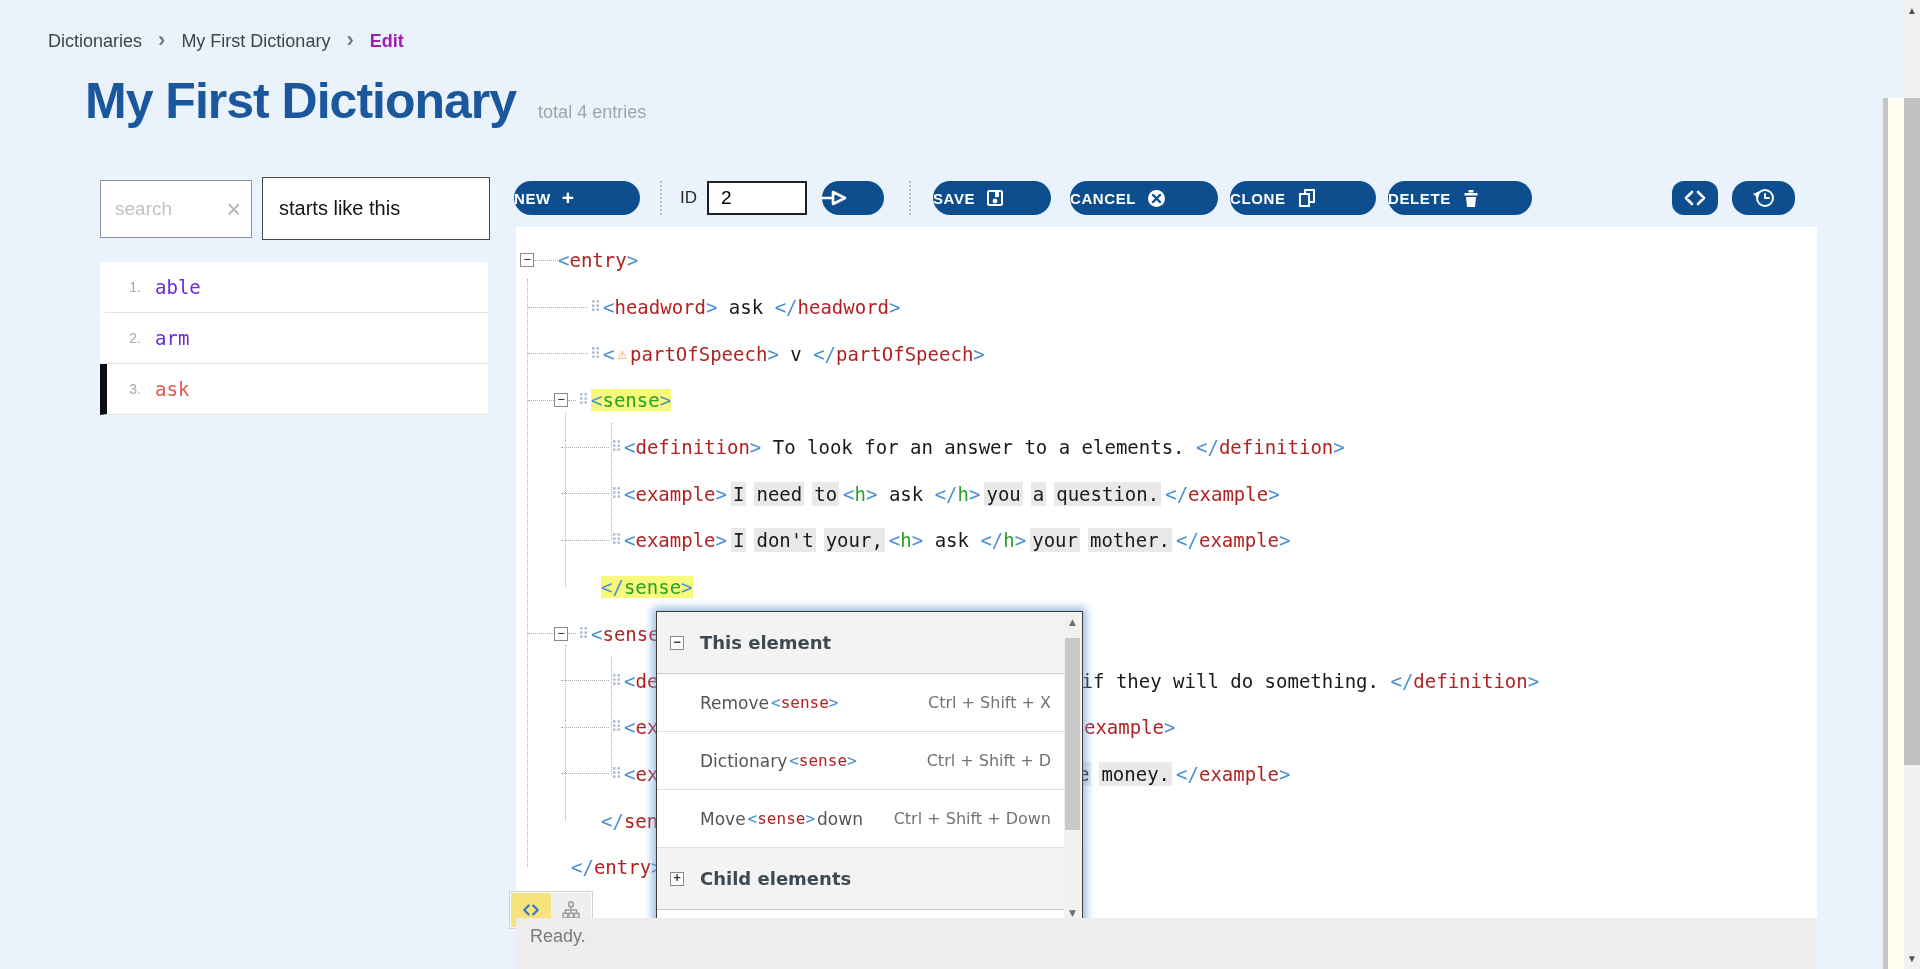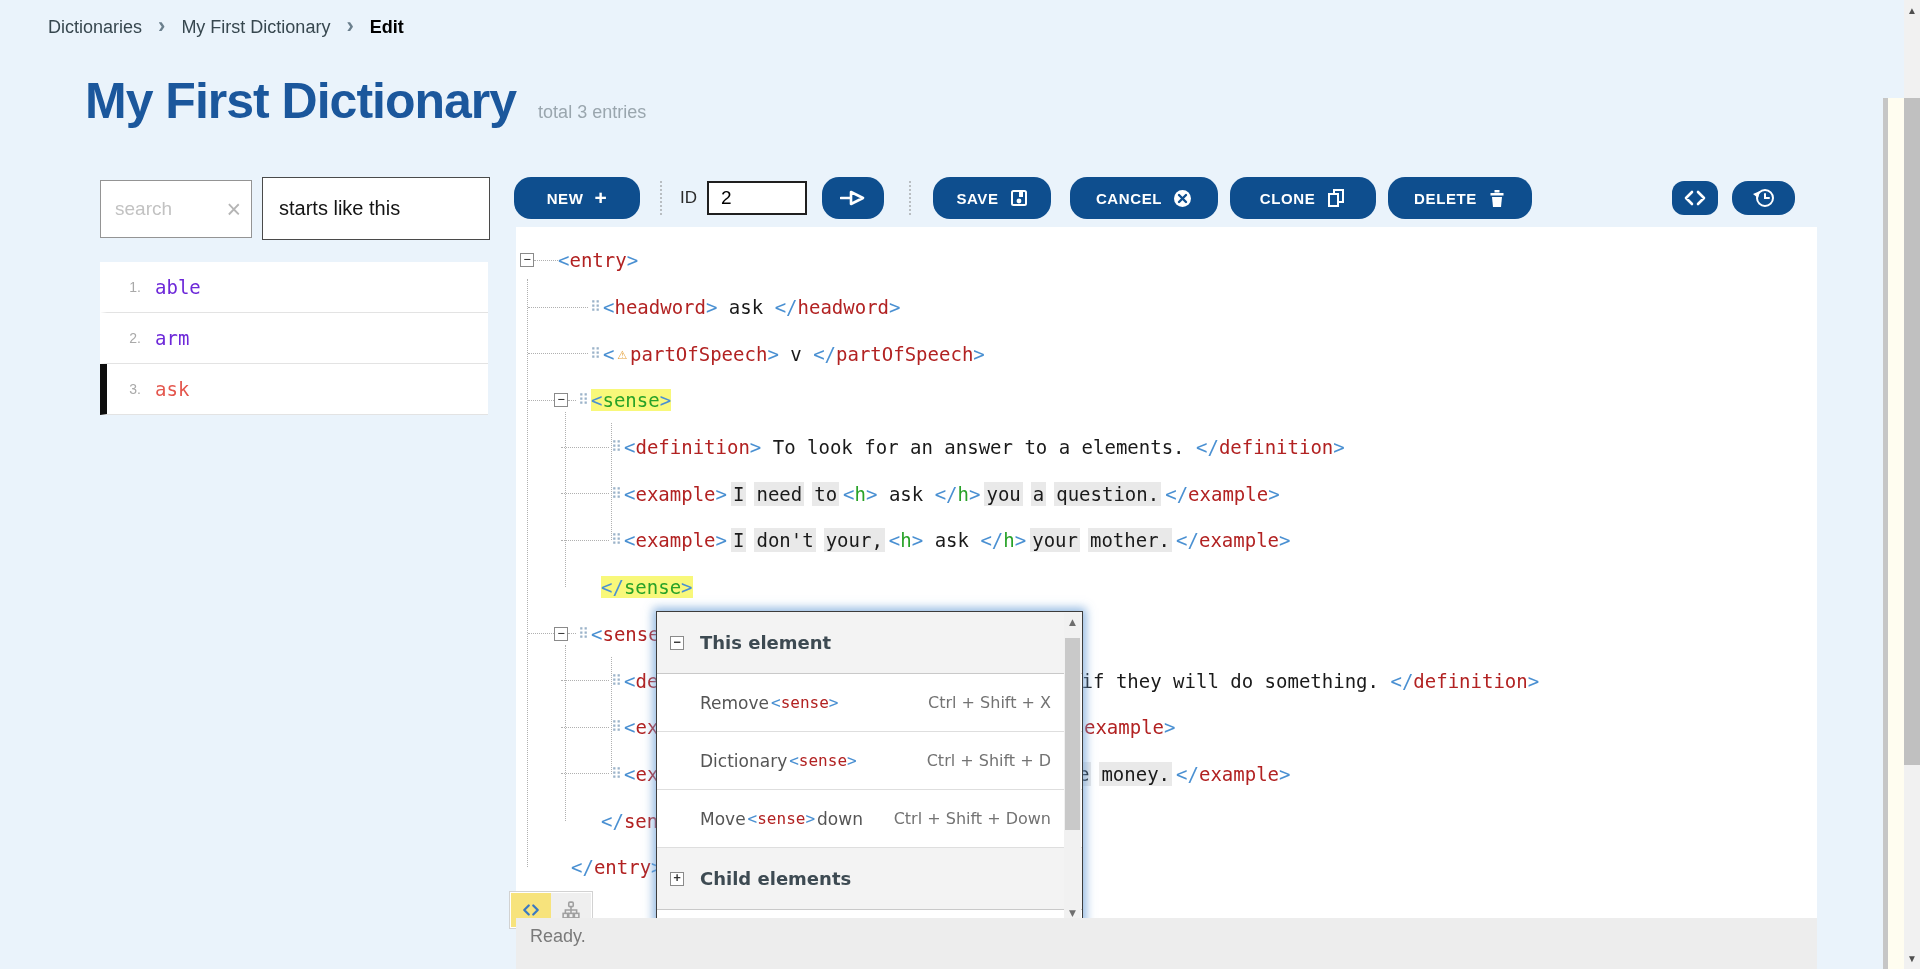--- a/index.html
+++ b/index.html
@@ -1,22 +1,22 @@
 <!DOCTYPE html>
 <html><head>
 <meta charset="utf-8">
 <style>
   * { box-sizing: border-box; margin: 0; padding: 0; }
   html,body { width:1920px; height:969px; overflow:hidden; }
   body { font-family:"Liberation Sans", sans-serif; background:#eaf3fb; position:relative; }
 
   
-  #breadcrumb { position:absolute; left:48px; top:14px; display:flex; align-items:center; font-size:18px; color:#37474f; }
+  #breadcrumb { position:absolute; left:48px; top:28px; display:flex; align-items:center; font-size:18px; color:#37474f; }
   #breadcrumb .crumb { cursor:pointer; }
-  #breadcrumb .crumb.last { color:#000000; font-weight:bold; }
+  #breadcrumb .crumb.last { color:#a21caf; font-weight:bold; }
   #breadcrumb .sep { color:#6b7f8d; font-size:22px; font-weight:bold; margin:0 16px; transform:translateY(-1px); }
 
   
   #title-row { position:absolute; left:85px; top:72px; display:flex; align-items:baseline; }
   #page-title { font-size:50px; font-weight:600; letter-spacing:-1px; color:#1b579c; }
   #entry-count { font-size:18px; color:#9aa6ae; margin-left:22px; }
 
   
   #search-box { position:absolute; left:100px; top:180px; width:152px; height:58px; background:#fff; border:1px solid #949494; display:flex; align-items:center; padding:0 10px 0 14px; }
   #search-input { border:none; outline:none; width:100px; font-size:19px; color:#333; background:transparent; font-family:"Liberation Sans",sans-serif;}
@@ -27,21 +27,21 @@
   
   #entry-list { position:absolute; left:100px; top:262px; width:388px; background:#fff; }
   .entry-row { height:51px; display:flex; align-items:center; border-bottom:1px solid #e3e3e3; border-left:7px solid transparent; background:#fff; cursor:pointer; }
   .entry-row .num { color:#a9a9a9; font-size:14px; width:34px; text-align:right; margin-right:14px; }
   .entry-row .word { font-family:"DejaVu Sans Mono",monospace; font-size:19px; color:#6d28d9; }
   .entry-row.selected { border-left:7px solid #0d0d0d; }
   .entry-row.selected .word { color:#e4574e; }
 
   
   #toolbar { position:absolute; left:514px; top:181px; height:34px; display:flex; align-items:center; }
-  .btn { background:#0e4e8e; color:#fff; height:42px; border-radius:17px; display:flex; align-items:center; justify-content:center; gap:11px; font-size:15px; font-weight:bold; letter-spacing:.6px; cursor:pointer; }
+  .btn { background:#0e4e8e; color:#fff; height:34px; border-radius:17px; display:flex; align-items:center; justify-content:flex-start; gap:11px; font-size:15px; font-weight:bold; letter-spacing:.6px; cursor:pointer; }
   .vsep { border-left:2px dotted #b9bec2; height:34px; }
   #id-label { font-size:17px; font-weight:normal; color:#2b2b2b; }
   #id-input { width:100px; height:34px; border:2px solid #1f1f1f; font-size:19px; padding-left:12px; font-family:"Liberation Sans",sans-serif; outline:none; background:#fff; }
   .icon-btn { background:#0e4e8e; height:34px; border-radius:12px; display:flex; align-items:center; justify-content:center; cursor:pointer; }
 
   
   #editor { position:absolute; left:516px; top:227px; width:1301px; height:691px; background:#fff; overflow:hidden; }
   #xml-tree { position:relative; padding-top:10px; font-family:"DejaVu Sans Mono",monospace; font-size:19px; color:#1a1a1a; }
   .xline { display:flex; align-items:center; height:46.7px; white-space:nowrap; }
   .stub { border-top:1px dotted #b0b0b0; height:0; flex:none; }
@@ -96,21 +96,21 @@
 <nav id="breadcrumb">
     <span class="crumb">Dictionaries</span>
     <span class="sep">›</span>
     <span class="crumb">My First Dictionary</span>
     <span class="sep">›</span>
     <span class="crumb last">Edit</span>
   </nav>
 
 <div id="title-row">
   <h1 id="page-title">My First Dictionary</h1>
-  <span id="entry-count">total 3 entries</span>
+  <span id="entry-count">total 4 entries</span>
 </div>
 
 <div id="search-box">
   <input id="search-input" placeholder="search" style="">
   <span id="search-clear">×</span>
 </div>
 <div id="filter-box">starts like this</div>
 <div id="entry-list">
     <div class="entry-row">
       <span class="num">1.</span>

